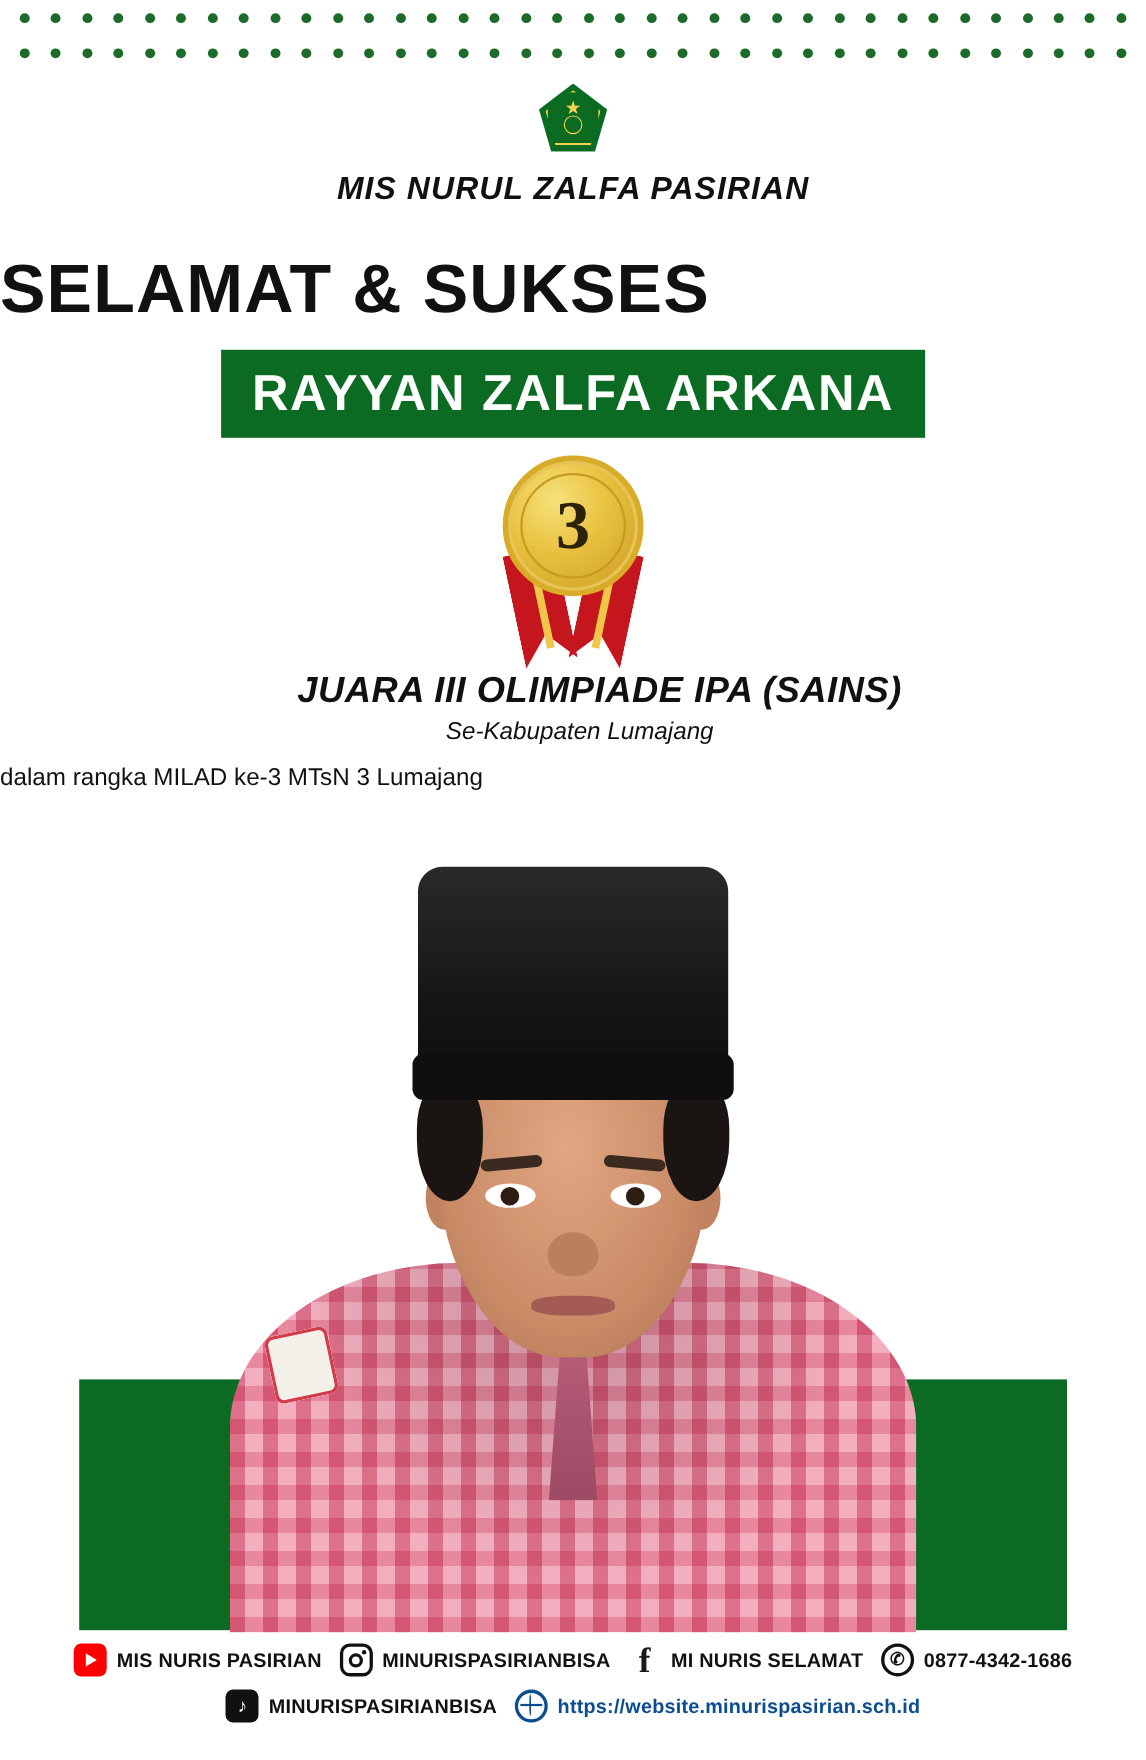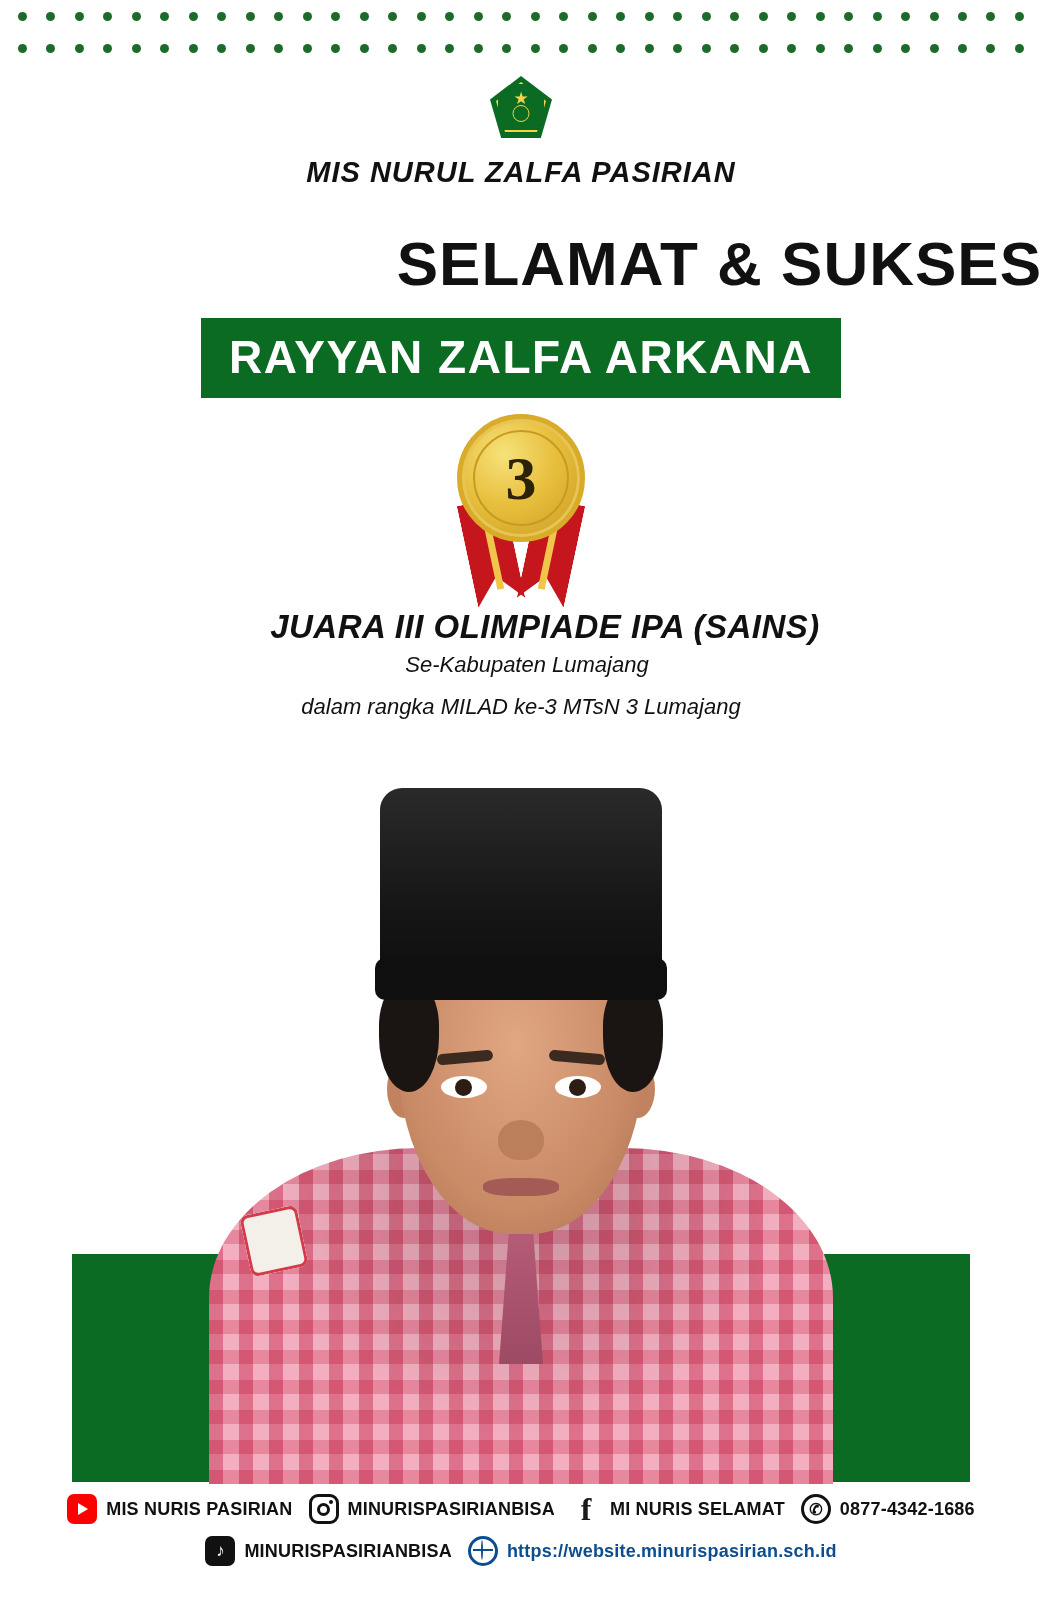--- a/index.html
+++ b/index.html
@@ -93,21 +93,21 @@
     font-size: 29px;
     font-weight: bold;
     font-style: italic;
     letter-spacing: 1px;
     color: #111;
   }
   .congrats {
     position: absolute;
     top: 228px;
     width: 100%;
-    text-align: right;
+    text-align: left;
     font-size: 62px;
     font-weight: bold;
     letter-spacing: 1px;
     color: #111;
   }
   .name-banner {
     position: absolute;
     top: 318px;
     left: 50%;
     transform: translateX(-50%);
@@ -219,23 +219,21 @@
     text-align: center;
     font-size: 22px;
     font-style: italic;
     color: #111;
     padding-left: 12px;
   }
   .achv-note {
     position: absolute;
     top: 694px;
     width: 100%;
-    text-align: center;
     font-size: 22px;
-    font-style: italic;
     color: #111;
   }
 
   
   .green-band {
     position: absolute;
     top: 1254px;
     left: 72px;
     width: 898px;
     height: 228px;

